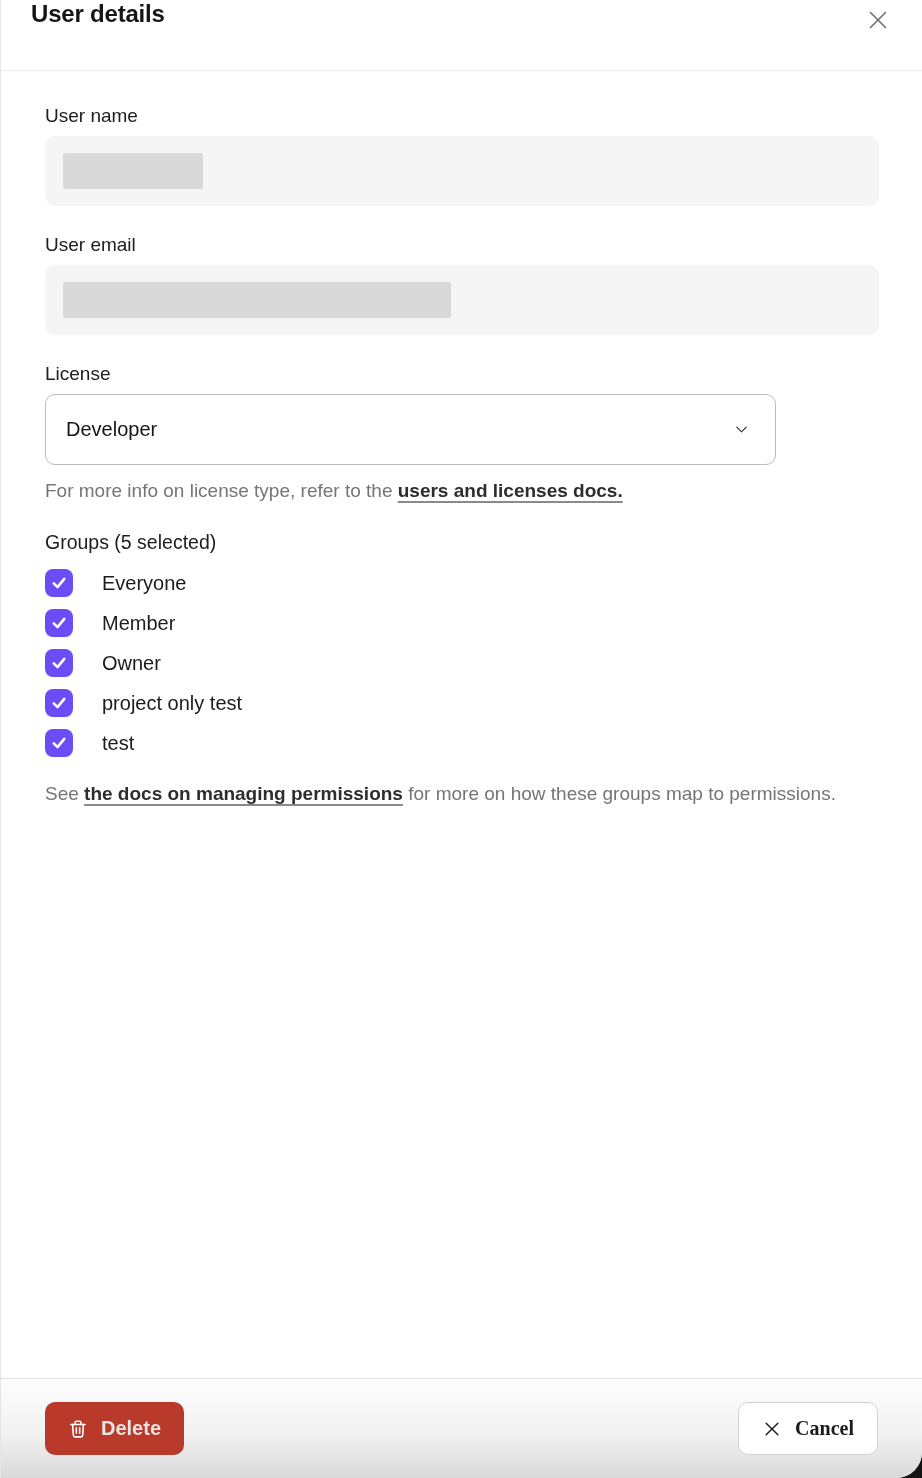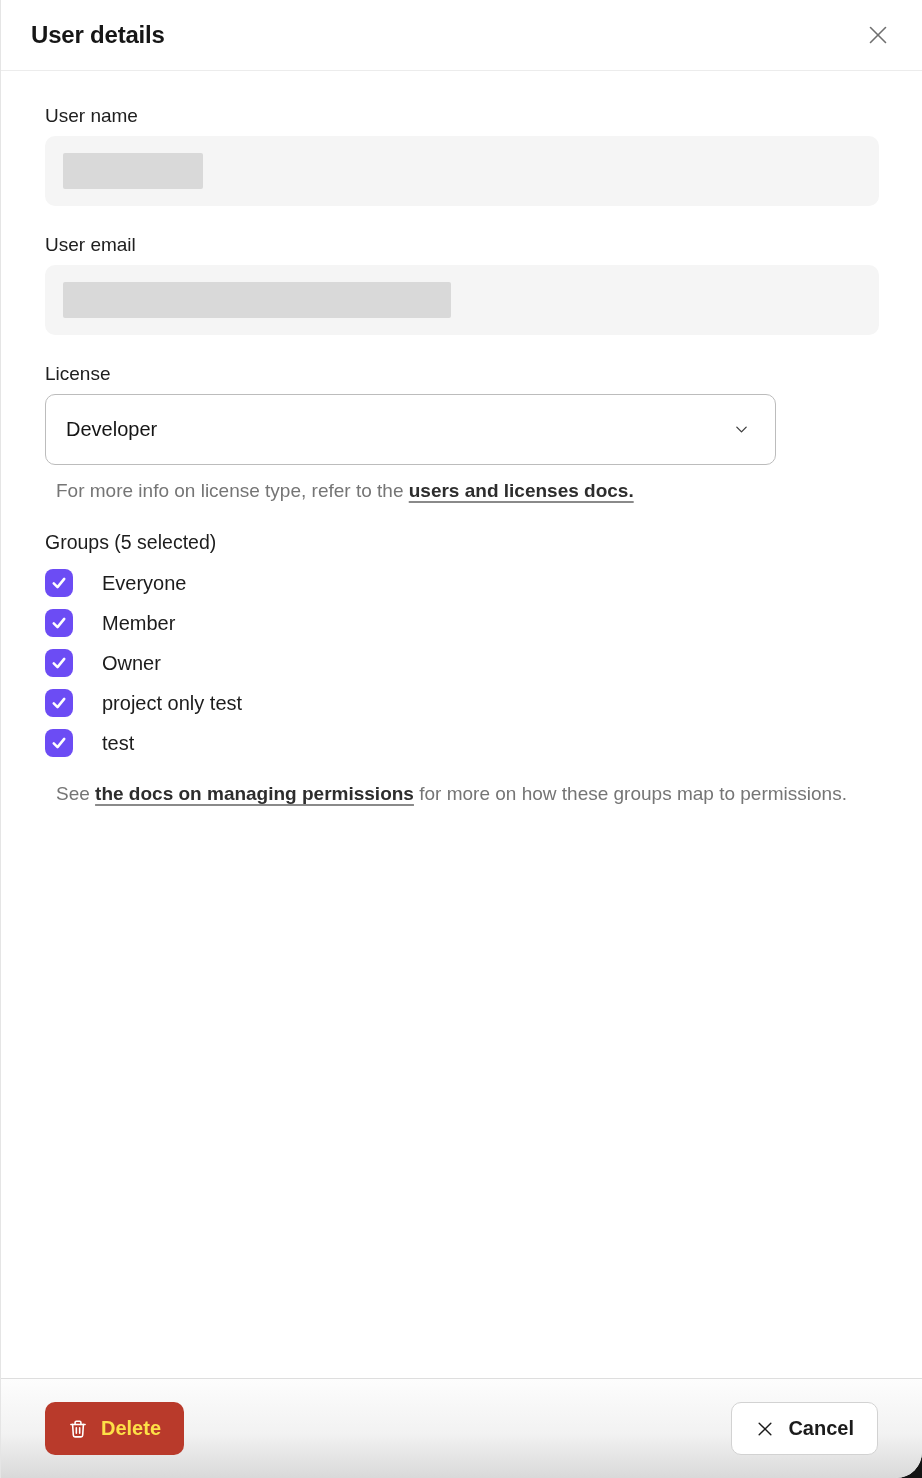--- a/index.html
+++ b/index.html
@@ -19,21 +19,21 @@
     width:922px;height:1478px;
     background:#ffffff;
     border-left:1px solid #e5e5e5;
     border-bottom-right-radius:26px;
     display:flex;flex-direction:column;
     overflow:hidden;
   }
   
   .header{
     flex:none;height:71px;
-    display:flex;align-items:center;justify-content:space-between;
+    display:flex;align-items:flex-start;justify-content:space-between;
     padding:0 24px 0 30px;
     border-bottom:1px solid #ececec;
   }
   .title{
     font-size:24px;font-weight:700;color:#161616;letter-spacing:-.2px;
   }
   .close-btn{
     width:40px;height:40px;border:none;background:transparent;
     display:flex;align-items:center;justify-content:center;cursor:pointer;
   }
@@ -55,21 +55,21 @@
   .redacted.name{width:140px;}
   .redacted.email{width:388px;}
   .select{
     width:731px;height:71px;background:#ffffff;
     border:1px solid #bcbcbc;border-radius:10px;
     display:flex;align-items:center;justify-content:space-between;
     padding:0 26px 0 20px;cursor:pointer;
   }
   .select-value{font-size:20px;font-weight:500;color:#151515;}
   .help{
-    font-size:19px;color:#757575;line-height:29px;margin-top:11px;margin-left:11px;
+    font-size:19px;color:#757575;line-height:29px;margin-top:11px;
   }
   .doc-link{
     color:#2d2d2d;font-weight:700;text-decoration:underline;
     text-decoration-color:#8a8a8a;text-decoration-thickness:1.5px;
     text-underline-offset:4px;cursor:pointer;
   }
   .groups-label{
     font-size:19.5px;font-weight:500;color:#1d1d1d;margin:26px 0 15px 0;text-align:center;
   }
   .group-row{
@@ -89,24 +89,24 @@
     background:linear-gradient(180deg,#fdfdfd 0%,#f2f2f2 55%,#d9d9d9 100%);
     display:flex;align-items:center;justify-content:space-between;
     padding:0 44px;
   }
   .btn{
     height:53px;border-radius:10px;border:none;cursor:pointer;
     display:inline-flex;align-items:center;gap:13px;
     font-family:inherit;font-size:20px;font-weight:600;
     padding:0 23px;
   }
-  .btn-delete{background:var(--danger);color:#fde047;}
+  .btn-delete{background:var(--danger);color:#e5e5e5;}
   .btn-cancel{background:#ffffff;color:#1b1b1b;border:1px solid #d2d2d2;}
   .btn-save{background:var(--save-bg);color:#ffffff;}
-  .footer-right{display:flex;gap:33px;}
+  .footer-right{display:flex;gap:33px;font-family:Liberation Serif, serif;}
   svg{display:block;}
 </style>
 </head>
 <body style="background: rgb(20, 20, 20);">
 
 <div class="panel">
 
   <div class="header">
     <div class="title">User details</div>
     <button class="close-btn">

